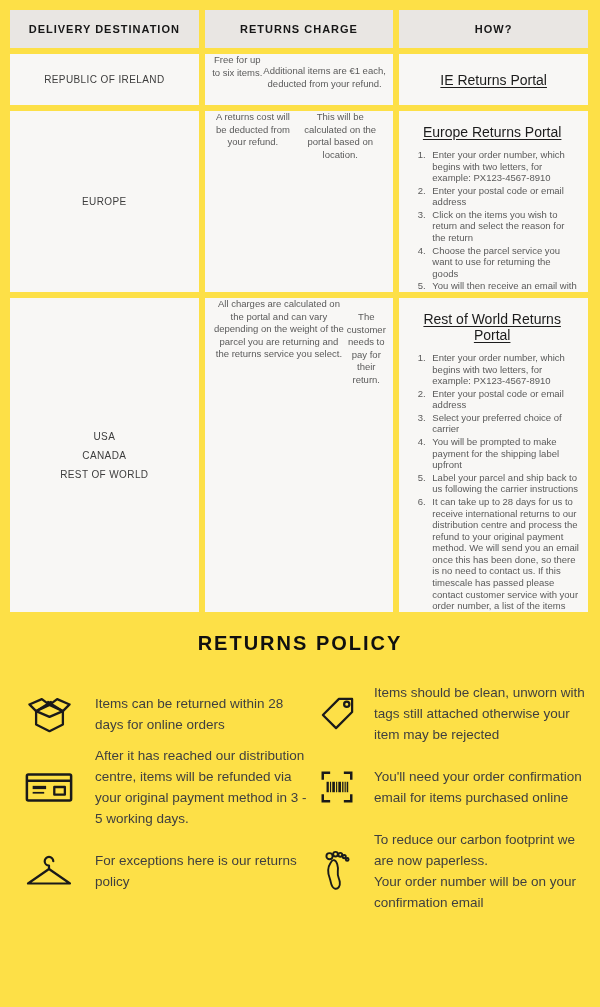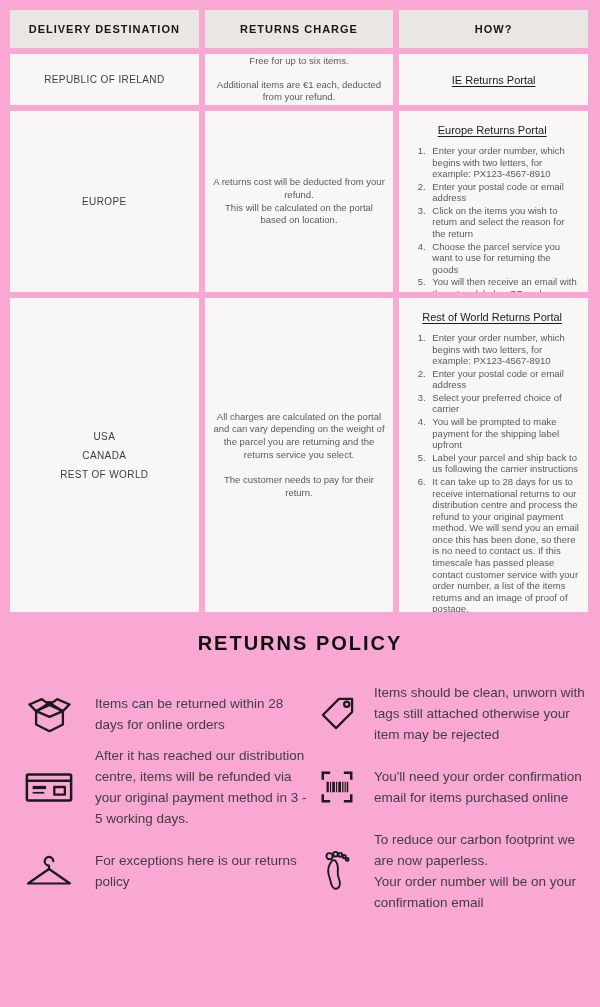--- a/index.html
+++ b/index.html
@@ -1,18 +1,18 @@
 <!DOCTYPE html>
 <html><head>
 <meta charset="utf-8">
 <style>
   * { box-sizing: border-box; margin: 0; padding: 0; }
   html, body { background: #ffffff; }
   body { font-family: "Liberation Sans", sans-serif; }
-  .page { position: relative; width: 600px; height: 1007px; background: #f9a8d4; overflow: hidden; margin: 0 auto; }
+  .page { position: relative; width: 600px; height: 1007px; background: #fde047; overflow: hidden; margin: 0 auto; }
 
   
   .returns-table {
     display: grid;
     grid-template-columns: repeat(3, 1fr);
     grid-template-rows: 38px 51px 181px 314px;
     column-gap: 6px;
     row-gap: 6px;
     margin: 10px 12px 0 10px;
   }
@@ -21,30 +21,30 @@
     display: flex; align-items: center; justify-content: center;
     font-size: 11px; font-weight: bold; letter-spacing: 1px; color: #161616;
     overflow: hidden;
   }
   .td { background: #f8f7f5; font-size: 9.5px; color: #5a5a5a; overflow: hidden; }
   .td.dest {
     display: flex; flex-direction: column; align-items: center; justify-content: center;
     gap: 8px; color: #3c3c3c; font-size: 10px; letter-spacing: 0.4px; text-align: left;
   }
   .td.charge {
-    display: flex; flex-direction: column; justify-content: center;
+    display: flex; flex-direction: row; justify-content: center;
     text-align: center; padding: 0 7px; line-height: 1.32;
   }
   .td.charge.gap-sm p + p { margin-top: 11px; }
   .td.charge.gap-0  p + p { margin-top: 0; }
   .td.charge.gap-lg p + p { margin-top: 13px; }
   .td.how { padding: 13px 9px 0 6px; }
   .td.how.centered { display: flex; align-items: center; justify-content: center; padding: 0; }
   .portal-link {
-    color: #1c1c1c; text-decoration: underline; font-size: 11px;
+    color: #1c1c1c; text-decoration: underline; font-size: 14px;
     text-underline-offset: 2px; cursor: pointer;
   }
   .how-title { text-align: center; margin-bottom: 9px; }
   ol.steps { margin: 0 0 0 0; padding-left: 23px; line-height: 1.22; text-align: left; }
   ol.steps li { padding-left: 4px; margin: 0 0 1px 0; }
 
   
   .policy-heading {
     margin-top: 20px; text-align: center;
     font-size: 20px; font-weight: bold; letter-spacing: 2px; color: #101010;

